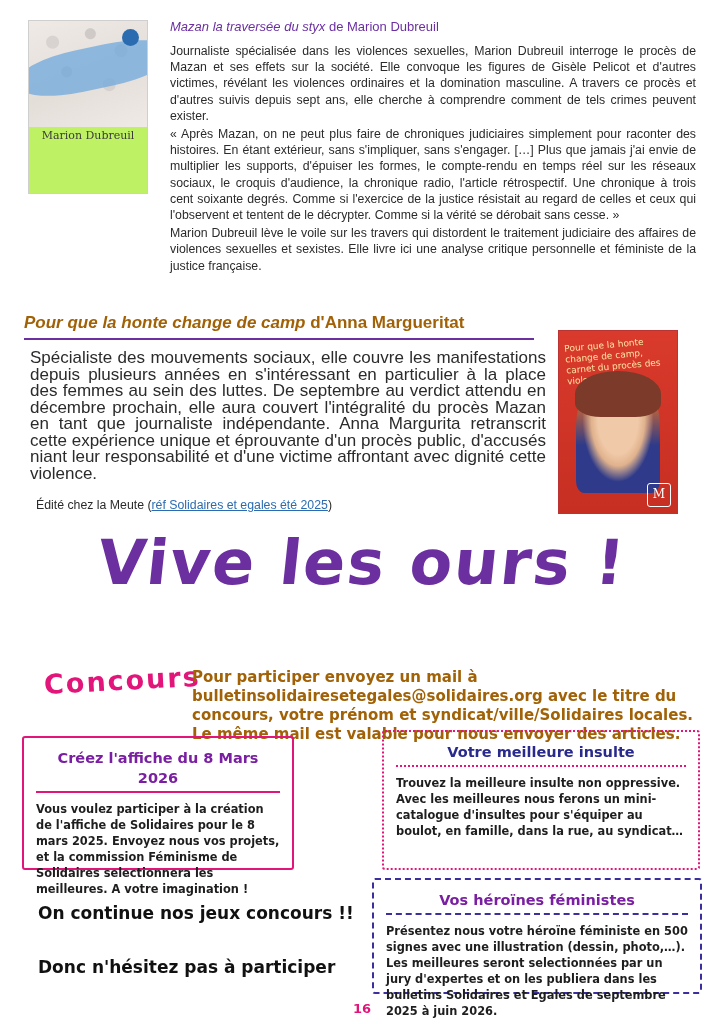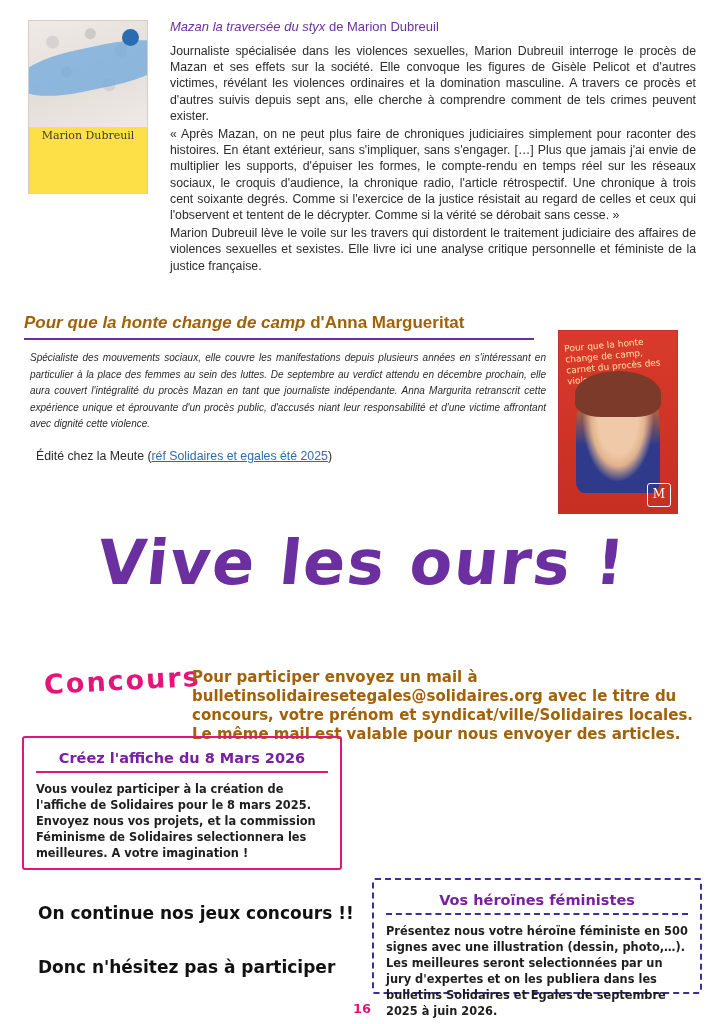--- a/index.html
+++ b/index.html
@@ -28,21 +28,21 @@
     top: 16px;
     width: 668px;
   }
   .book1-cover {
     position: absolute;
     left: 0;
     top: 4px;
     width: 118px;
     height: 172px;
     border: 1px solid #cfcfcf;
-    background: #fde047;
+    background: #bef264;
     overflow: hidden;
   }
   .cover-art {
     position: absolute;
     left: 0; top: 0; right: 0; height: 106px;
     background:
       radial-gradient(circle at 20% 20%, #d8d3d0 0 6px, transparent 7px),
       radial-gradient(circle at 52% 12%, #cfcac7 0 5px, transparent 6px),
       radial-gradient(circle at 78% 28%, #d4cfcc 0 6px, transparent 7px),
       radial-gradient(circle at 32% 48%, #cfc9c6 0 5px, transparent 6px),
@@ -126,21 +126,21 @@
     border-bottom: 2px solid #6b2fa0;
     padding-bottom: 4px;
     width: 510px;
   }
   .book2-head .work { font-style: italic; }
   .book2-text {
     margin-top: 10px;
     width: 516px;
     padding-left: 6px;
   }
-  .book2-text .para { font-size: 10px; line-height: 16.5px; font-style: italic; }
+  .book2-text .para { font-size: 17px; line-height: 16.5px; }
   .edite {
     margin-top: 16px;
     font-size: 12.3px;
     padding-left: 6px;
   }
   .edite a {
     color: #2b6cb0;
     text-decoration: underline;
   }
   .book2-cover {
@@ -262,21 +262,21 @@
     font-size: 11.4px;
     line-height: 16px;
     color: #1e1e1e;
     margin-top: 8px;
     font-weight: bold;
   }
 
   .box-affiche {
     left: 22px;
     top: 736px;
-    width: 320px;
+    width: 272px;
     height: 134px;
     border: 2.5px solid #e2167a;
     border-radius: 3px;
   }
   .box-affiche .box-title {
     color: #7a1fa2;
     border-bottom: 2px solid #e2167a;
   }
 
   .box-insulte {
@@ -378,20 +378,24 @@
   <div class="vive">Vive les ours !</div>
 
   <div class="concours-label">Concours</div>
   <div class="concours-intro">Pour participer envoyez un mail à bulletinsolidairesetegales@solidaires.org avec le titre du concours, votre prénom et syndicat/ville/Solidaires locales. Le même mail est valable pour nous envoyer des articles.</div>
 
   <div class="box box-affiche">
     <div class="box-title">Créez l'affiche du 8 Mars 2026</div>
     <div class="box-body">Vous voulez participer à la création de l'affiche de Solidaires pour le 8 mars 2025. Envoyez nous vos projets, et la commission Féminisme de Solidaires selectionnera les meilleures. A votre imagination !</div>
   </div>
 
+  <div class="box box-insulte">
+    <div class="box-title">Votre meilleure insulte</div>
+    <div class="box-body">Trouvez la meilleure insulte non oppressive. Avec les meilleures nous ferons un mini-catalogue d'insultes pour s'équiper au boulot, en famille, dans la rue, au syndicat…</div>
+  </div>
 
   <div class="box box-heroines">
     <div class="box-title">Vos héroïnes féministes</div>
     <div class="box-body">Présentez nous votre héroïne féministe en 500 signes avec une illustration (dessin, photo,…). Les meilleures seront selectionnées par un jury d'expertes et on les publiera dans les bulletins Solidaires et Egales de septembre 2025 à juin 2026.</div>
   </div>
 
   <div class="closing closing-2">Donc n'hésitez pas à participer</div>
   <div class="closing closing-1">On continue nos jeux concours !!</div>
 
   <div class="page-number">16</div>

